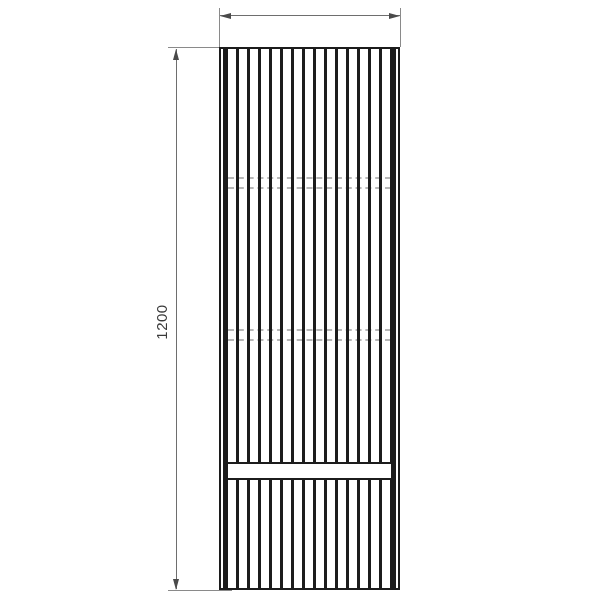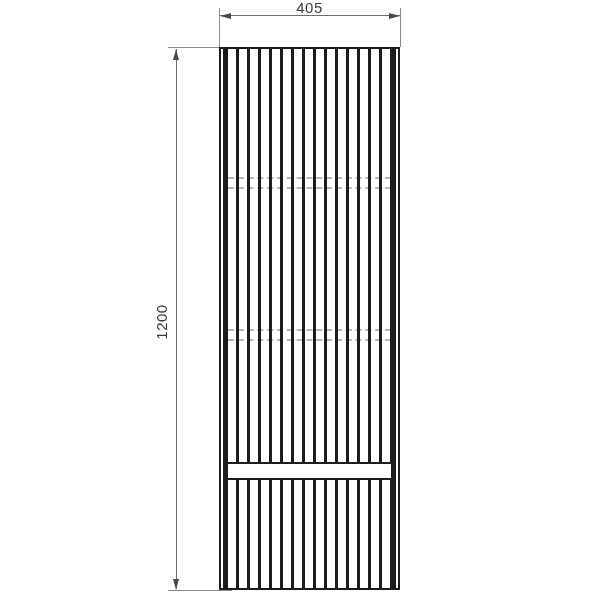--- a/index.html
+++ b/index.html
@@ -48,21 +48,20 @@
     left:147px;top:308px;width:28px;height:28px;
     display:flex;align-items:center;justify-content:center;
     transform:rotate(-90deg);
   }
 </style>
 </head>
 <body>
 
 <div id="canvas">
 
-  <div class="dim-label horizontal">405</div>
   <div class="ext-line" style="left:219px;top:8px;width:1px;height:39px;"></div>
   <div class="ext-line" style="left:400px;top:8px;width:1px;height:39px;"></div>
   <div class="dim-line" style="left:220px;top:15px;width:180px;height:1px;"></div>
   <div class="arrow a-left" style="left:220px;top:13px;"></div>
   <div class="arrow a-right" style="left:389px;top:13px;"></div>
 
   <div class="dim-label vertical">
     <span>1200</span>
   </div>
   <div class="ext-line" style="left:168px;top:47px;width:51px;height:1px;"></div>

